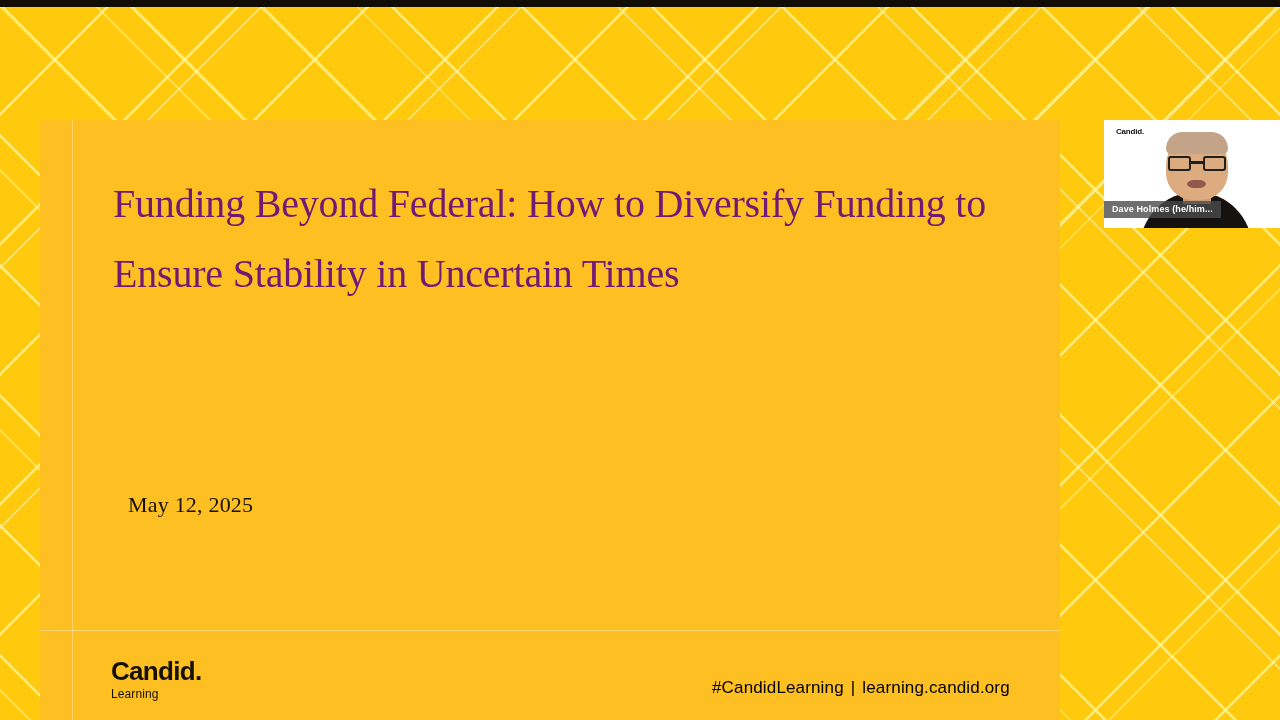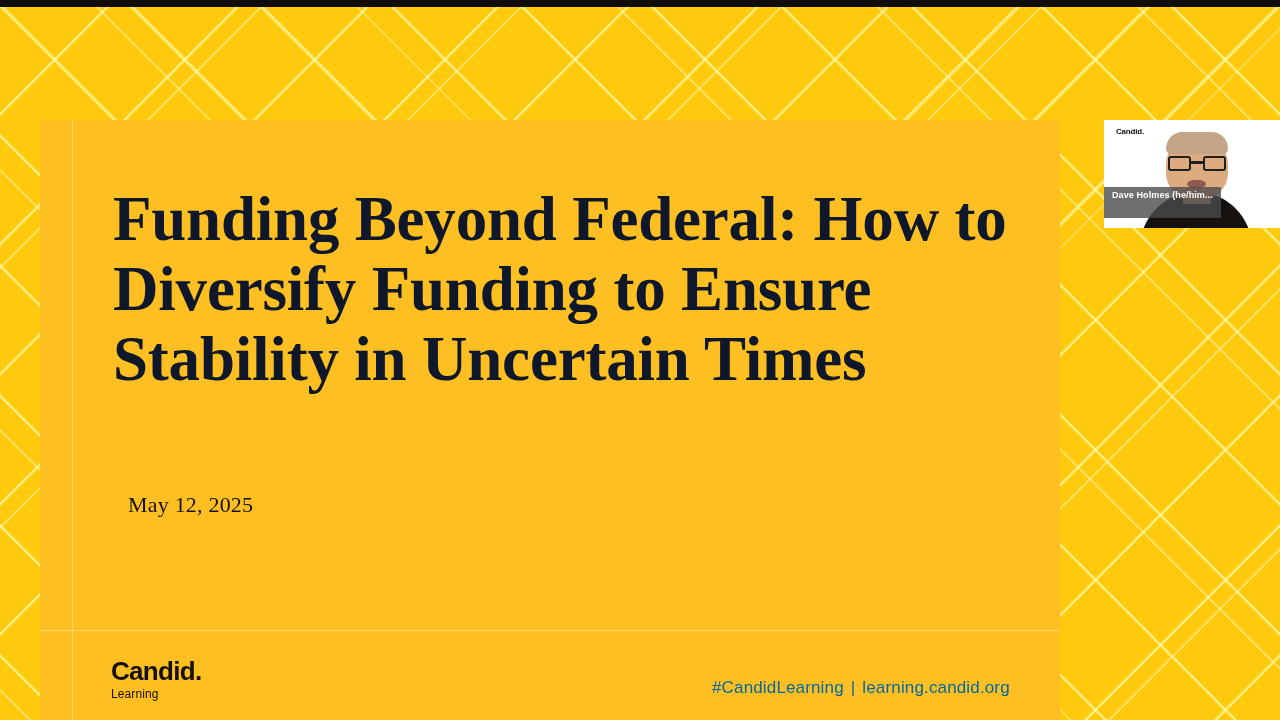--- a/index.html
+++ b/index.html
@@ -91,24 +91,24 @@
     height: 1px;
     background: rgba(255,255,255,0.38);
   }
 
   #slide-title {
     position: absolute;
     left: 73px;
     top: 22px;
     width: 900px;
     font-family: "Liberation Serif", "DejaVu Serif", serif;
-    font-size: 63px;
+    font-size: 40px;
     line-height: 70px;
-    font-weight: 700;
-    color: #0f172a;
+    font-weight: 400;
+    color: #701a75;
     letter-spacing: -0.2px;
   }
   #slide-date {
     position: absolute;
     left: 88px;
     top: 368px;
     font-family: "Liberation Serif", "DejaVu Serif", serif;
     font-size: 22px;
     line-height: 34px;
     color: #171007;
@@ -141,21 +141,21 @@
     color: #151004;
     line-height: 17px;
     letter-spacing: 0.1px;
     margin-top: 1px;
   }
   #footer-meta {
     position: absolute;
     left: 672px;
     top: 47px;
     font-size: 17px;
-    color: #0369a1;
+    color: #000000;
     letter-spacing: 0.15px;
     white-space: nowrap;
   }
   #footer-meta .sep {
     padding: 0 7px;
   }
 
   
   #webcam-overlay {
     position: absolute;
@@ -251,21 +251,21 @@
     height: 8px;
     background: #8d5a4d;
     border-radius: 9px / 5px;
   }
 
   #webcam-namebar {
     position: absolute;
     left: 0;
     bottom: 10px;
     max-width: 160px;
-    padding: 2px 8px 17px 8px;
+    padding: 2px 8px 3px 8px;
     background: rgba(75,75,75,0.80);
     color: #fff;
     font-size: 9px;
     line-height: 12px;
     font-weight: 600;
     letter-spacing: 0.1px;
     white-space: nowrap;
     overflow: hidden;
     z-index: 5;
   }

